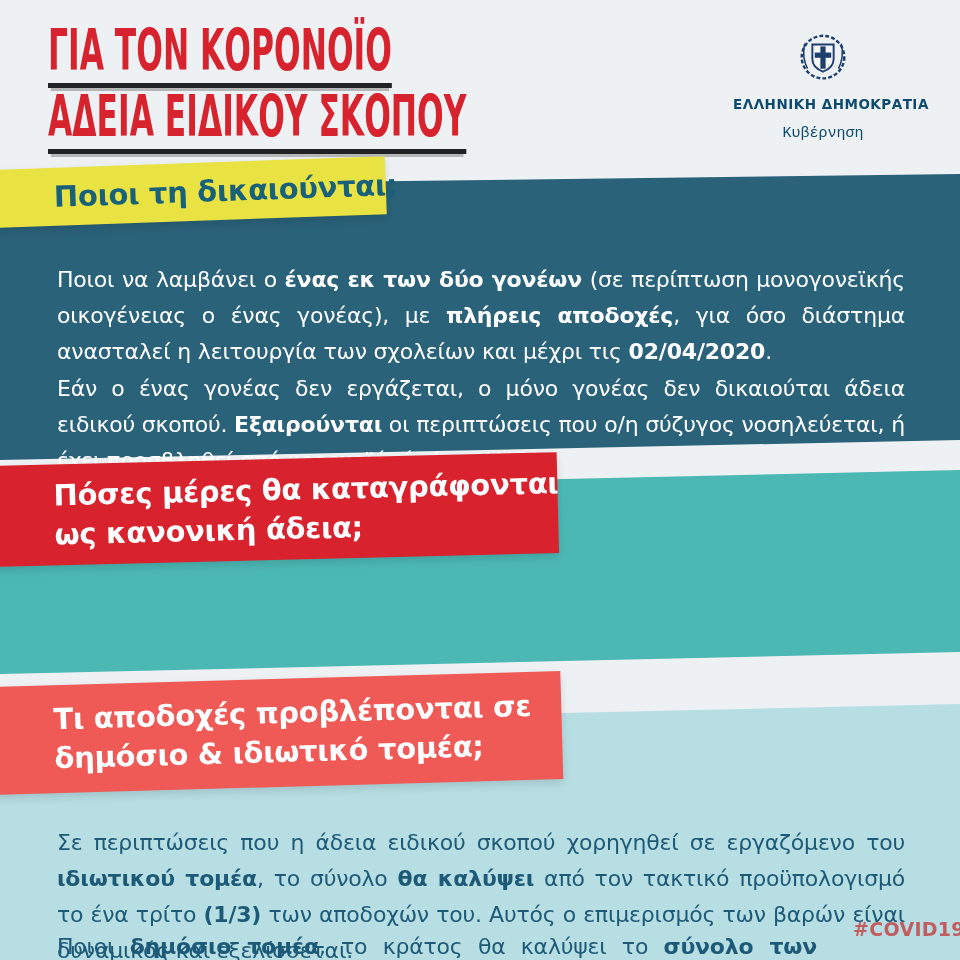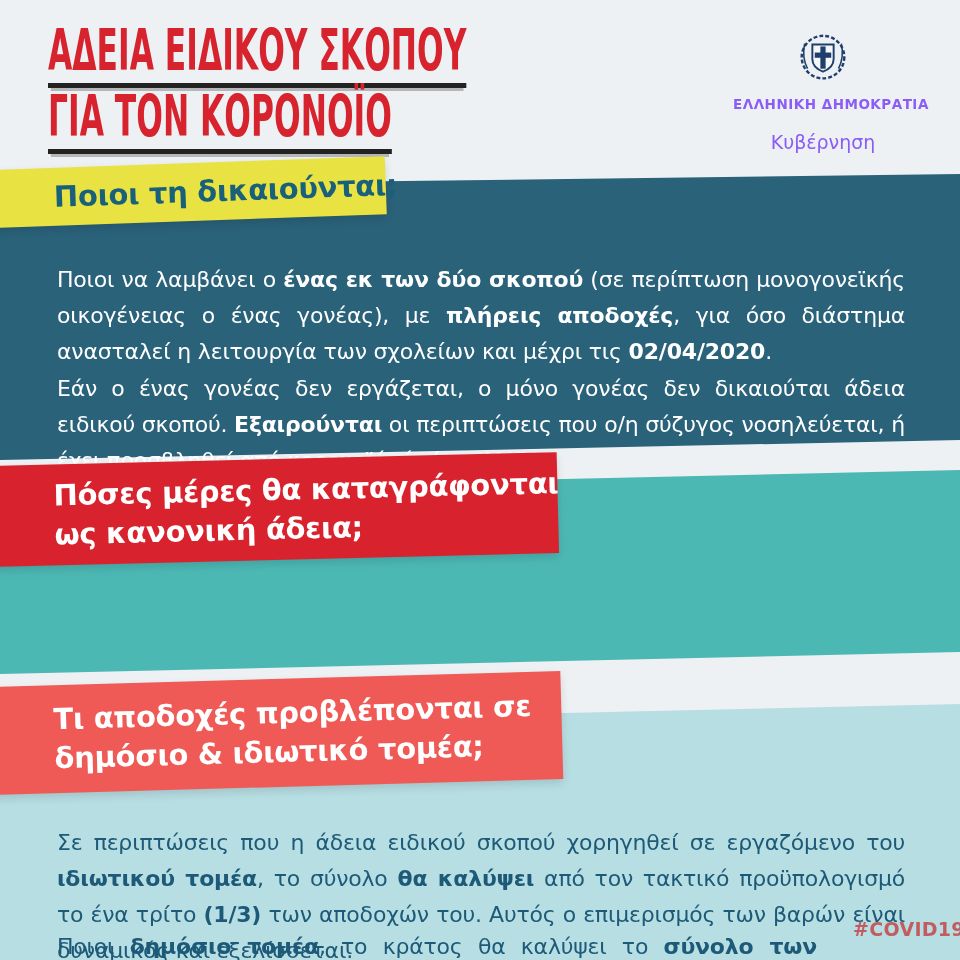--- a/index.html
+++ b/index.html
@@ -12,24 +12,24 @@
   .title-block{position:absolute; left:48px; top:22px;}
   .title-line{
     display:inline-block; transform:scaleX(.56); transform-origin:left top;
     font-size:56px; line-height:58px; font-weight:bold; letter-spacing:0px;
     color:#d7232e; white-space:nowrap;
     border-bottom:5px solid #222;
     box-shadow:0 8px 0 -5px rgba(110,110,110,.45);
     padding-bottom:3px;
   }
   .title-row{height:66px;}
-  .gov-logo{position:absolute; left:733px; top:30px; width:180px; text-align:center; color:#8b5cf6;}
+  .gov-logo{position:absolute; left:733px; top:30px; width:180px; text-align:center; color:#0c4a6e;}
   .gov-logo .emblem{display:block; margin:0 auto 6px auto;}
   .gov-org{font-size:13.5px; font-weight:bold; letter-spacing:.5px; white-space:nowrap;}
-  .gov-sub{font-size:19px; margin-top:19px;}
+  .gov-sub{font-size:15px; margin-top:13px;font-family:Liberation Mono, monospace;}
   
   .bg{position:absolute; inset:0;}
   .bg-teal{background:#2a627a; clip-path:polygon(0px 186px,960px 174px,960px 440px,0px 460px);}
   .bg-turquoise{background:#4cb8b4; clip-path:polygon(0px 492px,960px 470px,960px 652px,0px 674px);}
   .bg-lightblue{background:#b7dee3; clip-path:polygon(0px 726px,960px 704px,960px 960px,0px 960px);}
   
   .band{
     position:absolute; left:-10px; display:flex; flex-direction:column; justify-content:center;
     padding-left:64px; box-sizing:border-box;
     transform-origin:left center;
@@ -64,24 +64,24 @@
 <body>
 
 <div class="page">
 
   <div class="bg bg-teal"></div>
   <div class="bg bg-turquoise"></div>
   <div class="bg bg-lightblue"></div>
 
   <div class="title-block">
     <div class="title-row">
-      <span class="title-line">ΑΔΕΙΑ ΕΙΔΙΚΟΥ ΣΚΟΠΟΥ</span>
+      <span class="title-line">ΓΙΑ ΤΟΝ ΚΟΡΟΝΟΪΟ</span>
     </div>
     <div class="title-row">
-      <span class="title-line">ΓΙΑ ΤΟΝ ΚΟΡΟΝΟΪΟ</span>
+      <span class="title-line">ΑΔΕΙΑ ΕΙΔΙΚΟΥ ΣΚΟΠΟΥ</span>
     </div>
   </div>
 
   <div class="gov-logo">
     <svg class="emblem" width="62" height="60" viewBox="0 0 64 62" aria-hidden="true">
       <g fill="none" stroke="#1e3f6e">
         <circle cx="32" cy="28" r="22" stroke-width="2.5" stroke-dasharray="4 2.2"></circle>
         <path d="M13 14 Q10 28 16 40" stroke-width="1.6"></path>
         <path d="M51 14 Q54 28 48 40" stroke-width="1.6"></path>
       </g>
@@ -90,21 +90,21 @@
       <rect x="23.5" y="23.3" width="17" height="5.4" fill="#1e3f6e"></rect>
     </svg>
     <div class="gov-org">ΕΛΛΗΝΙΚΗ ΔΗΜΟΚΡΑΤΙΑ</div>
     <div class="gov-sub">Κυβέρνηση</div>
   </div>
 
   <div class="band band-yellow">
     <div class="band-h">Ποιοι τη δικαιούνται;</div>
   </div>
 
-  <p class="para para-white p-s1a"><span>Ποιοι να λαμβάνει ο </span><span class="b">ένας εκ των δύο σκοπού</span><span> (σε περίπτωση μονογονεϊκής οικογένειας ο ένας γονέας), με </span><span class="b">πλήρεις αποδοχές</span><span>, για όσο διάστημα ανασταλεί η λειτουργία των σχολείων και μέχρι τις </span><span class="b">02/04/2020</span><span>.</span></p>
+  <p class="para para-white p-s1a"><span>Ποιοι να λαμβάνει ο </span><span class="b">ένας εκ των δύο γονέων</span><span> (σε περίπτωση μονογονεϊκής οικογένειας ο ένας γονέας), με </span><span class="b">πλήρεις αποδοχές</span><span>, για όσο διάστημα ανασταλεί η λειτουργία των σχολείων και μέχρι τις </span><span class="b">02/04/2020</span><span>.</span></p>
   <p class="para para-white p-s1b"><span>Εάν ο ένας γονέας δεν εργάζεται, ο μόνο γονέας δεν δικαιούται άδεια ειδικού σκοπού. </span><span class="b">Εξαιρούνται</span><span> οι περιπτώσεις που ο/η σύζυγος νοσηλεύεται, ή έχει προσβληθεί από κορονοϊό, ή είναι ΑΜΕΑ.</span></p>
 
   <div class="band band-red">
     <div class="band-h">Πόσες μέρες θα καταγράφονται</div>
     <div class="band-h">ως κανονική άδεια;</div>
   </div>
 
 
   <div class="band band-coral">
     <div class="band-h">Τι αποδοχές προβλέπονται σε</div>

